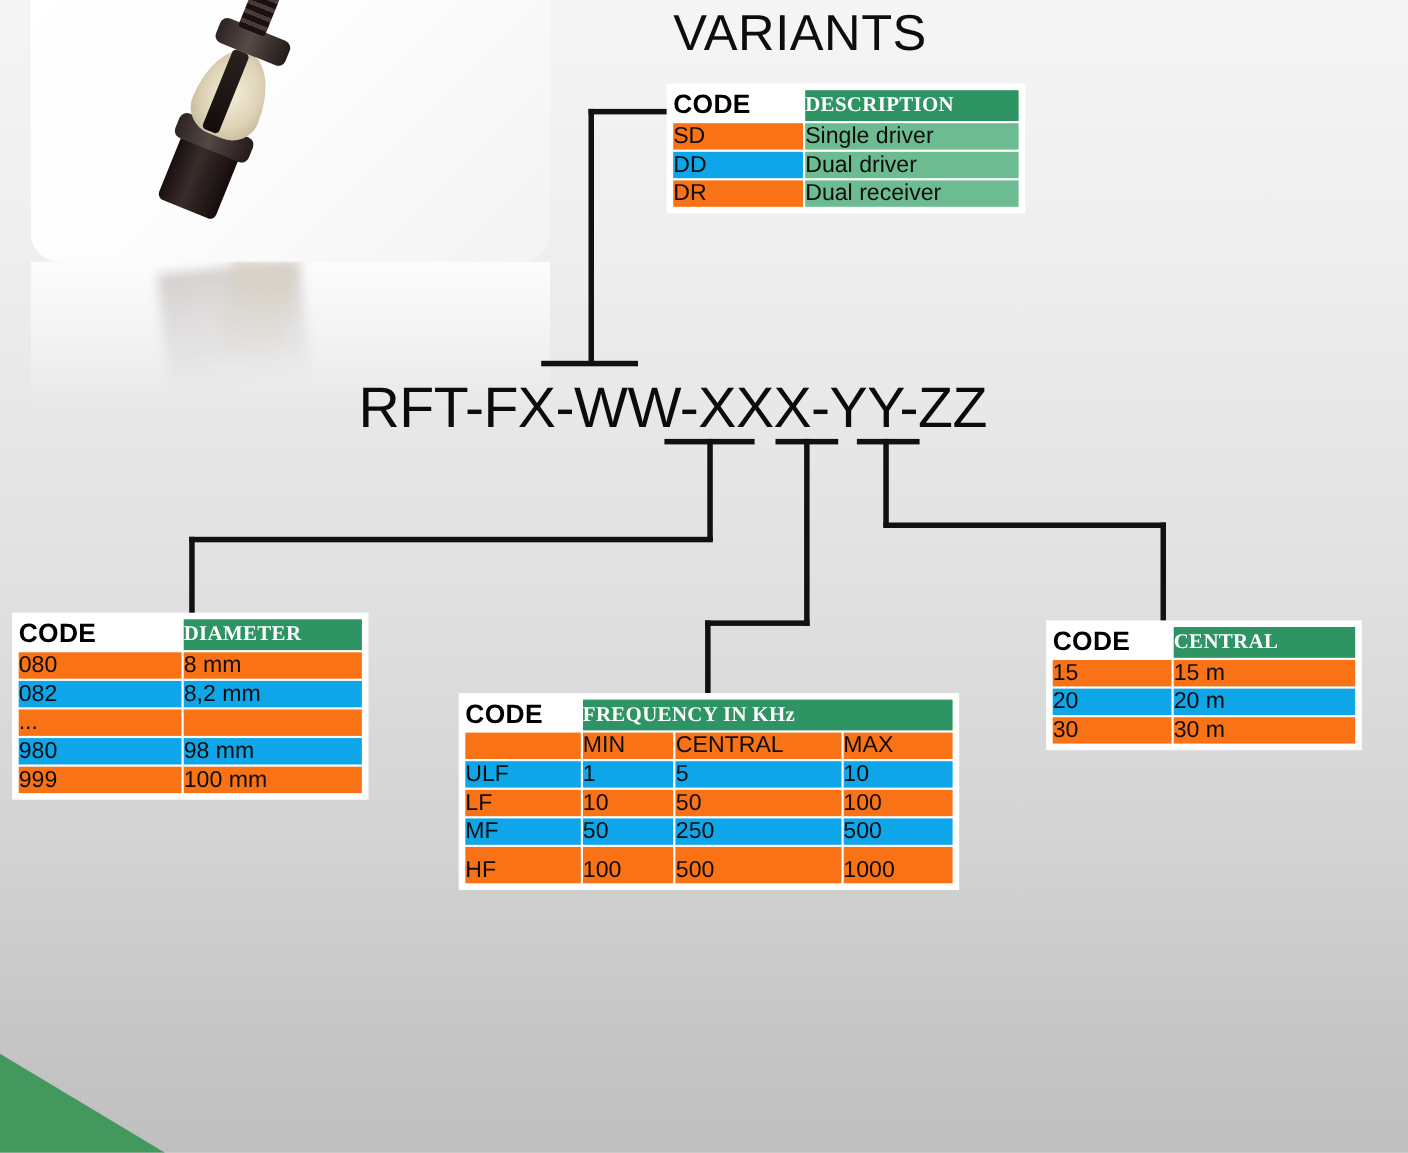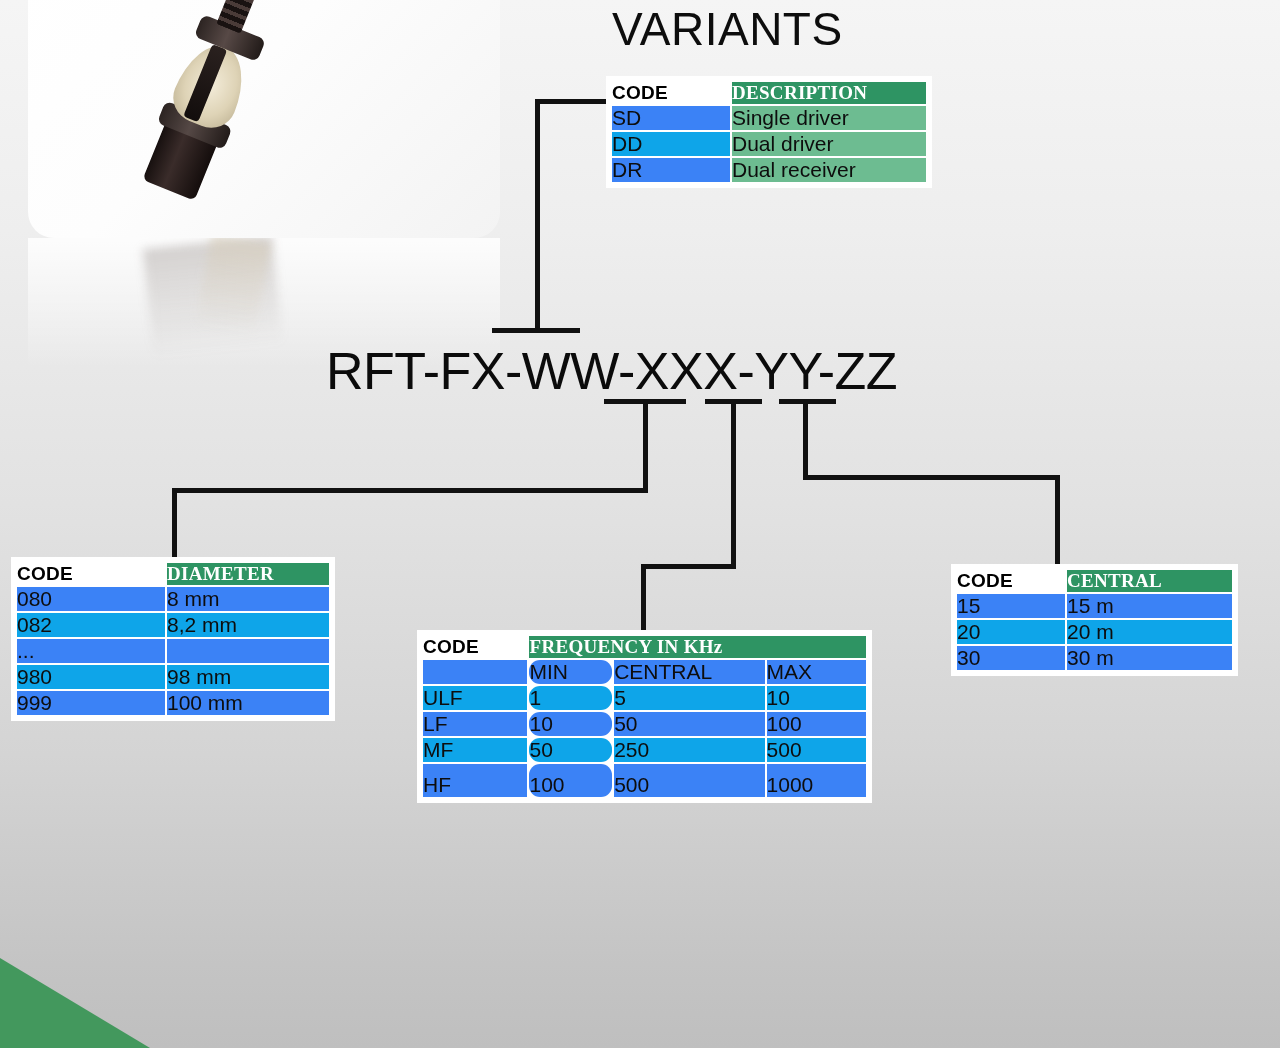--- a/index.html
+++ b/index.html
@@ -74,44 +74,44 @@
     border-collapse: separate;
   }
   .tbl table { border-collapse: separate; border-spacing: 2px; width: 100%; }
   .tbl td, .tbl th { padding: 0; }
   .cell {
     font-size: 21px; color: #0d0d0d; font-weight: 400;
     padding: 9px 0 9px 13px; box-sizing: border-box;
     white-space: nowrap;
   }
   .h-code {
-    background: #ffffff; font-weight: bold; font-size: 19px; letter-spacing: 0.3px;
+    background: #ffffff; font-weight: bold; font-size: 24px; letter-spacing: 0.3px;
     color: #000;
   }
   .h-green {
     background: #2e9463; color: #ffffff; font-weight: bold; font-size: 19px;
     letter-spacing: 0.3px;
     font-family: Liberation Serif, serif;
   }
-  .c-dark  { background: #3b82f6; }
+  .c-dark  { background: #f97316; }
   .c-light { background: #0ea5e9; }
   .c-med   { background: #6dbc91; }
 
   
   #variants-table { left: 606px; top: 76px; width: 326px; }
   #variants-table .col-code { width: 118px; }
 
   
   #diameter-table { left: 11px; top: 557px; width: 324px; }
   #diameter-table .col-code { width: 148px; }
 
   
   #frequency-table { left: 417px; top: 630px; width: 455px; }
   #frequency-table .col-code { width: 106px; }
-  #frequency-table .col-min { width: 84px; border-radius: 11px; }
+  #frequency-table .col-min { width: 84px; }
   #frequency-table .col-cen { width: 152px; }
   #frequency-table .col-max { width: 101px; }
   #frequency-table .tallrow .cell { padding-top: 9px; }
 
   
   #length-table { left: 951px; top: 564px; width: 287px; }
   #length-table .col-code { width: 108px; }
 </style>
 </head>
 <body>

